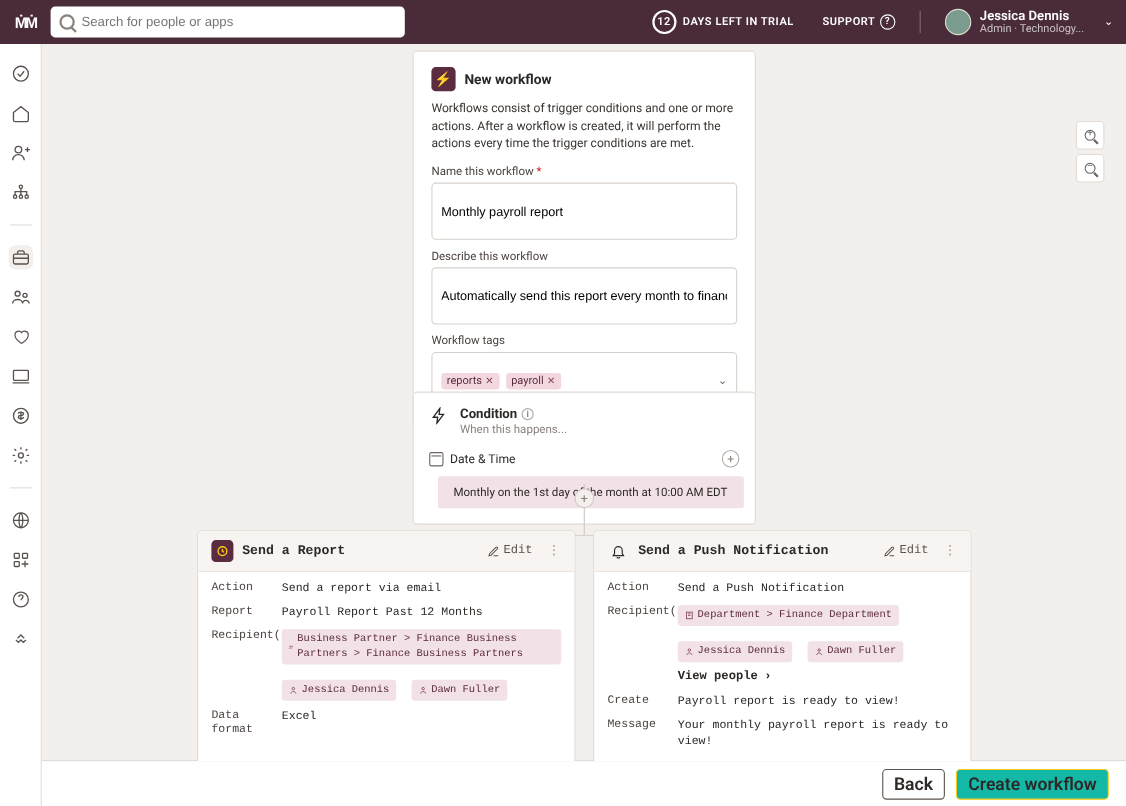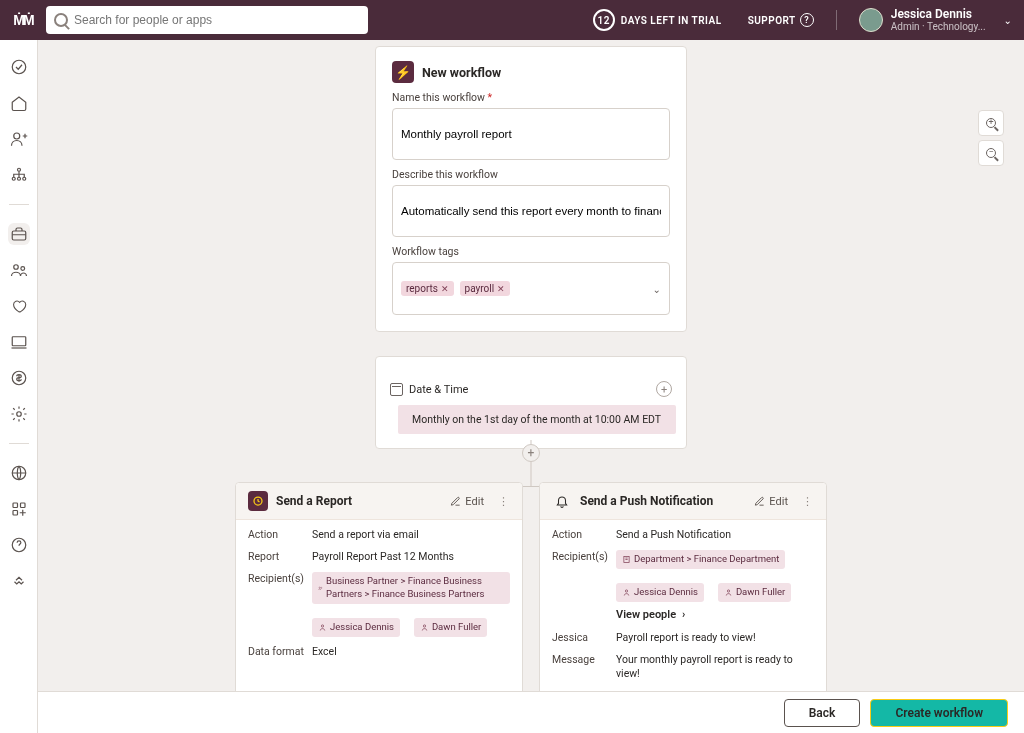--- a/index.html
+++ b/index.html
@@ -39,21 +39,21 @@
   .mag::after { content: ""; position: absolute; width: 5px; height: 1.5px; background: #6b6461; transform: rotate(45deg); bottom: -2px; right: -4px; }
   .mag span { position: absolute; left: 50%; top: 50%; transform: translate(-50%,-55%); font-size: 9px; line-height: 1; color: #6b6461; }
 
   
   .canvas { position: absolute; top: 40px; left: 38px; right: 0; bottom: 42px; overflow: auto; }
 
   
   .card { background: #fff; border: 1px solid #e0dbd6; border-radius: 4px; }
   .card-wf { position: absolute; top: 6px; left: 50%; transform: translateX(-50%); width: 312px; padding: 14px 16px 16px; }
   .card-cond { position: absolute; top: 316px; left: 50%; transform: translateX(-50%); width: 312px; padding: 12px 14px 14px; }
-  .action-card { width: 288px; padding: 10px 12px 10px; }
+  .action-card { width: 344px; padding: 10px 12px 10px; font-family: Liberation Mono, monospace; }
   .action-row-wrap { position: absolute; top: 442px; left: 50%; transform: translateX(-50%); display: flex; gap: 16px; }
 
   .wf-head { display: flex; align-items: center; gap: 8px; margin-bottom: 8px; }
   .wf-icon { width: 22px; height: 22px; background: #5b2b3f; border-radius: 4px; display: flex; align-items: center; justify-content: center; color: #facc15; font-size: 13px; }
   .wf-title { font-size: 12.5px; font-weight: 700; }
   .wf-desc { font-size: 11px; color: #3a3430; line-height: 1.45; margin-bottom: 10px; }
   .lbl { font-size: 10.5px; color: #4a423e; margin-top: 8px; margin-bottom: 4px; }
   .lbl .req { color: #c22; }
   .txt-input, .tags-row { width: 100%; border: 1px solid #d7d1cb; border-radius: 4px; padding: 18px 8px; font-size: 11.5px; color: #2b2826; }
   .txt-input input { border: none; outline: none; width: 100%; font-size: 11.5px; }
@@ -90,21 +90,21 @@
   .kv-row { display: flex; gap: 8px; margin-bottom: 8px; font-size: 10.5px; }
   .kv-row .k { width: 56px; color: #4a423e; flex-shrink: 0; }
   .kv-row .v { flex: 1; color: #2b2826; line-height: 1.35;}
   .chips { display: flex; flex-wrap: wrap; gap: 14px; }
   .chip { background: #f2e1e6; color: #5b2b3f; font-size: 9.5px; padding: 3px 6px; border-radius: 3px; display: inline-flex; align-items: center; gap: 3px; }
   .chip svg { width: 9px; height: 9px; stroke: #814358; fill: none; stroke-width: 2;}
   .view-people { font-size: 11px; color: #2b2826; font-weight: 600; display: inline-flex; align-items: center; gap: 6px; cursor: pointer; margin-top: 2px;}
 
   
   .footer { position: absolute; bottom: 0; left: 38px; right: 0; height: 42px; background: #fff; border-top: 1px solid #e0dbd6; display: flex; align-items: center; justify-content: flex-end; padding: 0 16px; gap: 10px; }
-  .btn { height: 28px; padding: 0 24px; border-radius: 4px; font-size: 12px; font-weight: 600; cursor: pointer; display: flex; align-items: center; }
+  .btn { height: 28px; padding: 0 10px; border-radius: 4px; font-size: 16px; font-weight: 600; cursor: pointer; display: flex; align-items: center; }
   .btn-sec { background: #fff; border: 1px solid #5a524e; color: #2b2826; }
   .btn-pri { background: #14b8a6; border: 1px solid #facc15; color: #2b2826; }
 </style>
 </head>
 <body>
 
 <div class="topbar">
   <div class="logo">ṀṀ</div>
   <div class="search">
     <span class="search-icon"></span>
@@ -235,39 +235,54 @@
     </div>
 </div>
 
 <div class="canvas">
 
   <div class="card card-wf">
     <div class="wf-head">
       <div class="wf-icon">⚡</div>
       <div class="wf-title">New workflow</div>
     </div>
+    <div class="wf-desc">Workflows consist of trigger conditions and one or more actions. After a workflow is created, it will perform the actions every time the trigger conditions are met.</div>
     <div class="lbl"><span>Name this workflow</span><span class="req"> *</span></div>
     <div class="txt-input"><input value="Monthly payroll report" style=""></div>
     <div class="lbl">Describe this workflow</div>
     <div class="txt-input"><input value="Automatically send this report every month to finance stakeholders t" style=""></div>
     <div class="lbl">Workflow tags</div>
     <div class="tags-row">
       <span class="tag">
           <span>reports</span>
           <span class="x">✕</span>
         </span>
       <span class="tag">
           <span>payroll</span>
           <span class="x">✕</span>
         </span>
       <span class="chev">⌄</span>
     </div>
   </div>
 
   <div class="card card-cond">
+    <div class="cond-head">
+      <div class="bolt">
+          <svg width="16" height="16" viewBox="0 0 24 24" fill="none" stroke="#2b2826" stroke-width="1.8">
+            <path d="M13 2L4 14h6l-1 8 9-12h-6z"></path>
+          </svg>
+        </div>
+      <div class="cond-title-row">
+        <div class="t">
+            <span>Condition</span> 
+            <span class="info">i</span>
+          </div>
+        <div class="cond-sub">When this happens...</div>
+      </div>
+    </div>
     <div class="dt-row">
       <div class="dt-left">
           <span class="cal-icon"></span>
           <span>Date &amp; Time</span>
         </div>
       <div class="plus-circ">+</div>
     </div>
     <div class="cond-stmt-wrap">
         <div class="cond-stmt">Monthly on the 1st day of the month at 10:00 AM EDT</div>
       </div>
@@ -382,21 +397,21 @@
                 <span>Dawn Fuller</span>
               </span>
           </div>
           <div class="view-people" style="margin-top:6px;">
               <span>View people</span>
               <span>›</span>
             </div>
         </div>
       </div>
       <div class="kv-row">
-          <div class="k">Jessica</div>
+          <div class="k">Create</div>
           <div class="v">Payroll report is ready to view!</div>
         </div>
       <div class="kv-row">
           <div class="k">Message</div>
           <div class="v">Your monthly payroll report is ready to view!</div>
         </div>
     </div>
   </div>
 </div>
 

